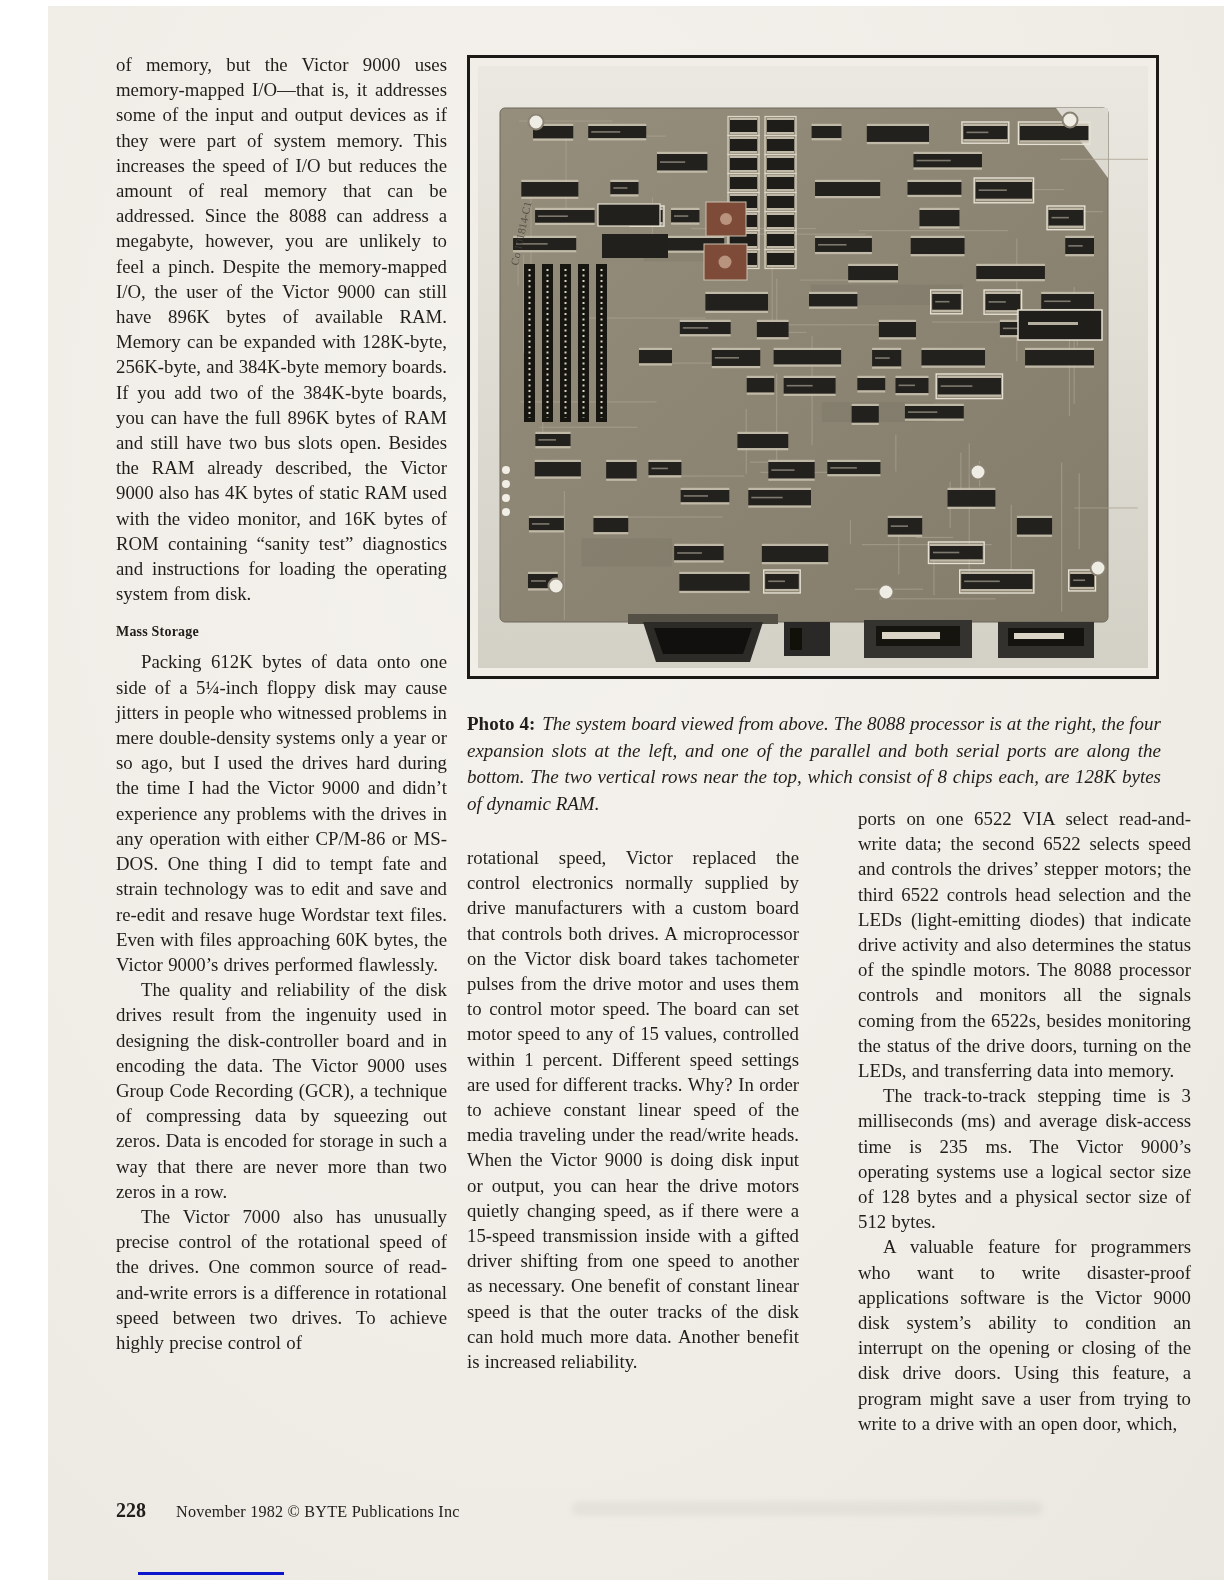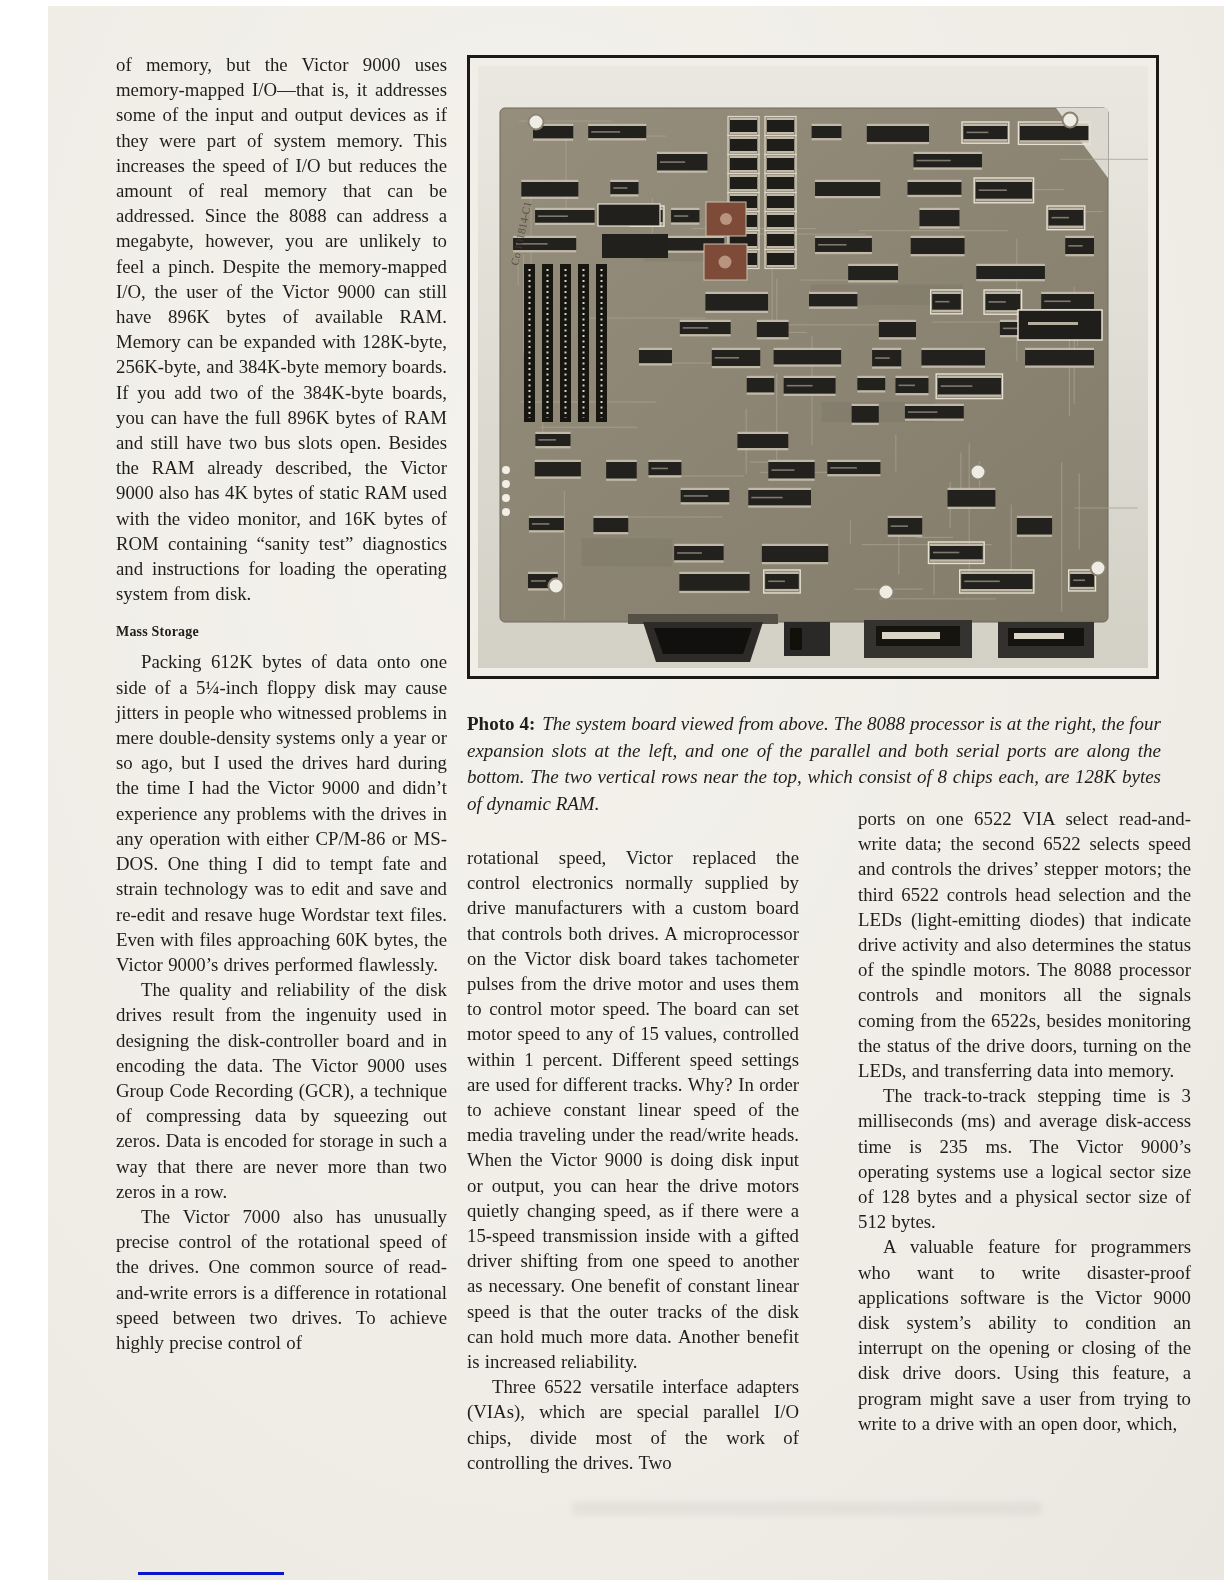--- a/index.html
+++ b/index.html
@@ -494,25 +494,28 @@
         <text x="40" y="200" fill="#45403a" font-size="11px" opacity="0.8" transform="rotate(-78 40 200)">Co 101814-C1</text>
       </svg>
   </div>
 
   <p class="caption">
     <span class="caption-label">Photo 4:</span><span>The system board viewed from above. The 8088 processor is at the right, the four expansion slots at the left, and one of the parallel and both serial ports are along the bottom. The two vertical rows near the top, which consist of 8 chips each, are 128K bytes of dynamic RAM.</span>
   </p>
 
   <div id="col2" class="col">
     <p>rotational speed, Victor replaced the control electronics normally supplied by drive manufacturers with a custom board that controls both drives. A microprocessor on the Victor disk board takes tachometer pulses from the drive motor and uses them to control motor speed. The board can set motor speed to any of 15 values, controlled within 1 percent. Different speed settings are used for different tracks. Why? In order to achieve constant linear speed of the media traveling under the read/write heads. When the Victor 9000 is doing disk input or output, you can hear the drive motors quietly changing speed, as if there were a 15-speed transmission inside with a gifted driver shifting from one speed to another as necessary. One benefit of constant linear speed is that the outer tracks of the disk can hold much more data. Another benefit is increased reliability.</p>
-    <p class="indent">Three 6522 versatile interface adapters (VIAs), which are special parallel I/O chips, divide most of the work of controlling the drives. Two</p>
   </div>
 
   <div id="col3" class="col">
     <p>ports on one 6522 VIA select read-and-write data; the second 6522 selects speed and controls the drives’ stepper motors; the third 6522 controls head selection and the LEDs (light-emitting diodes) that indicate drive activity and also determines the status of the spindle motors. The 8088 processor controls and monitors all the signals coming from the 6522s, besides monitoring the status of the drive doors, turning on the LEDs, and transferring data into memory.</p>
     <p class="indent">The track-to-track stepping time is 3 milliseconds (ms) and average disk-access time is 235 ms. The Victor 9000’s operating systems use a logical sector size of 128 bytes and a physical sector size of 512 bytes.</p>
     <p class="indent">A valuable feature for programmers who want to write disaster-proof applications software is the Victor 9000 disk system’s ability to condition an interrupt on the opening or closing of the disk drive doors. Using this feature, a program might save a user from trying to write to a drive with an open door, which,</p>
   </div>
 
   <div class="ghost-smudge"></div>
 
+  <div class="footer">
+    <span class="page-number">228</span>
+    <span class="copyright">November 1982 © BYTE Publications Inc</span>
+  </div>
   <div class="footer-rule" style="background: rgb(11, 22, 204);"></div>
 </div>
 
 </body></html>

